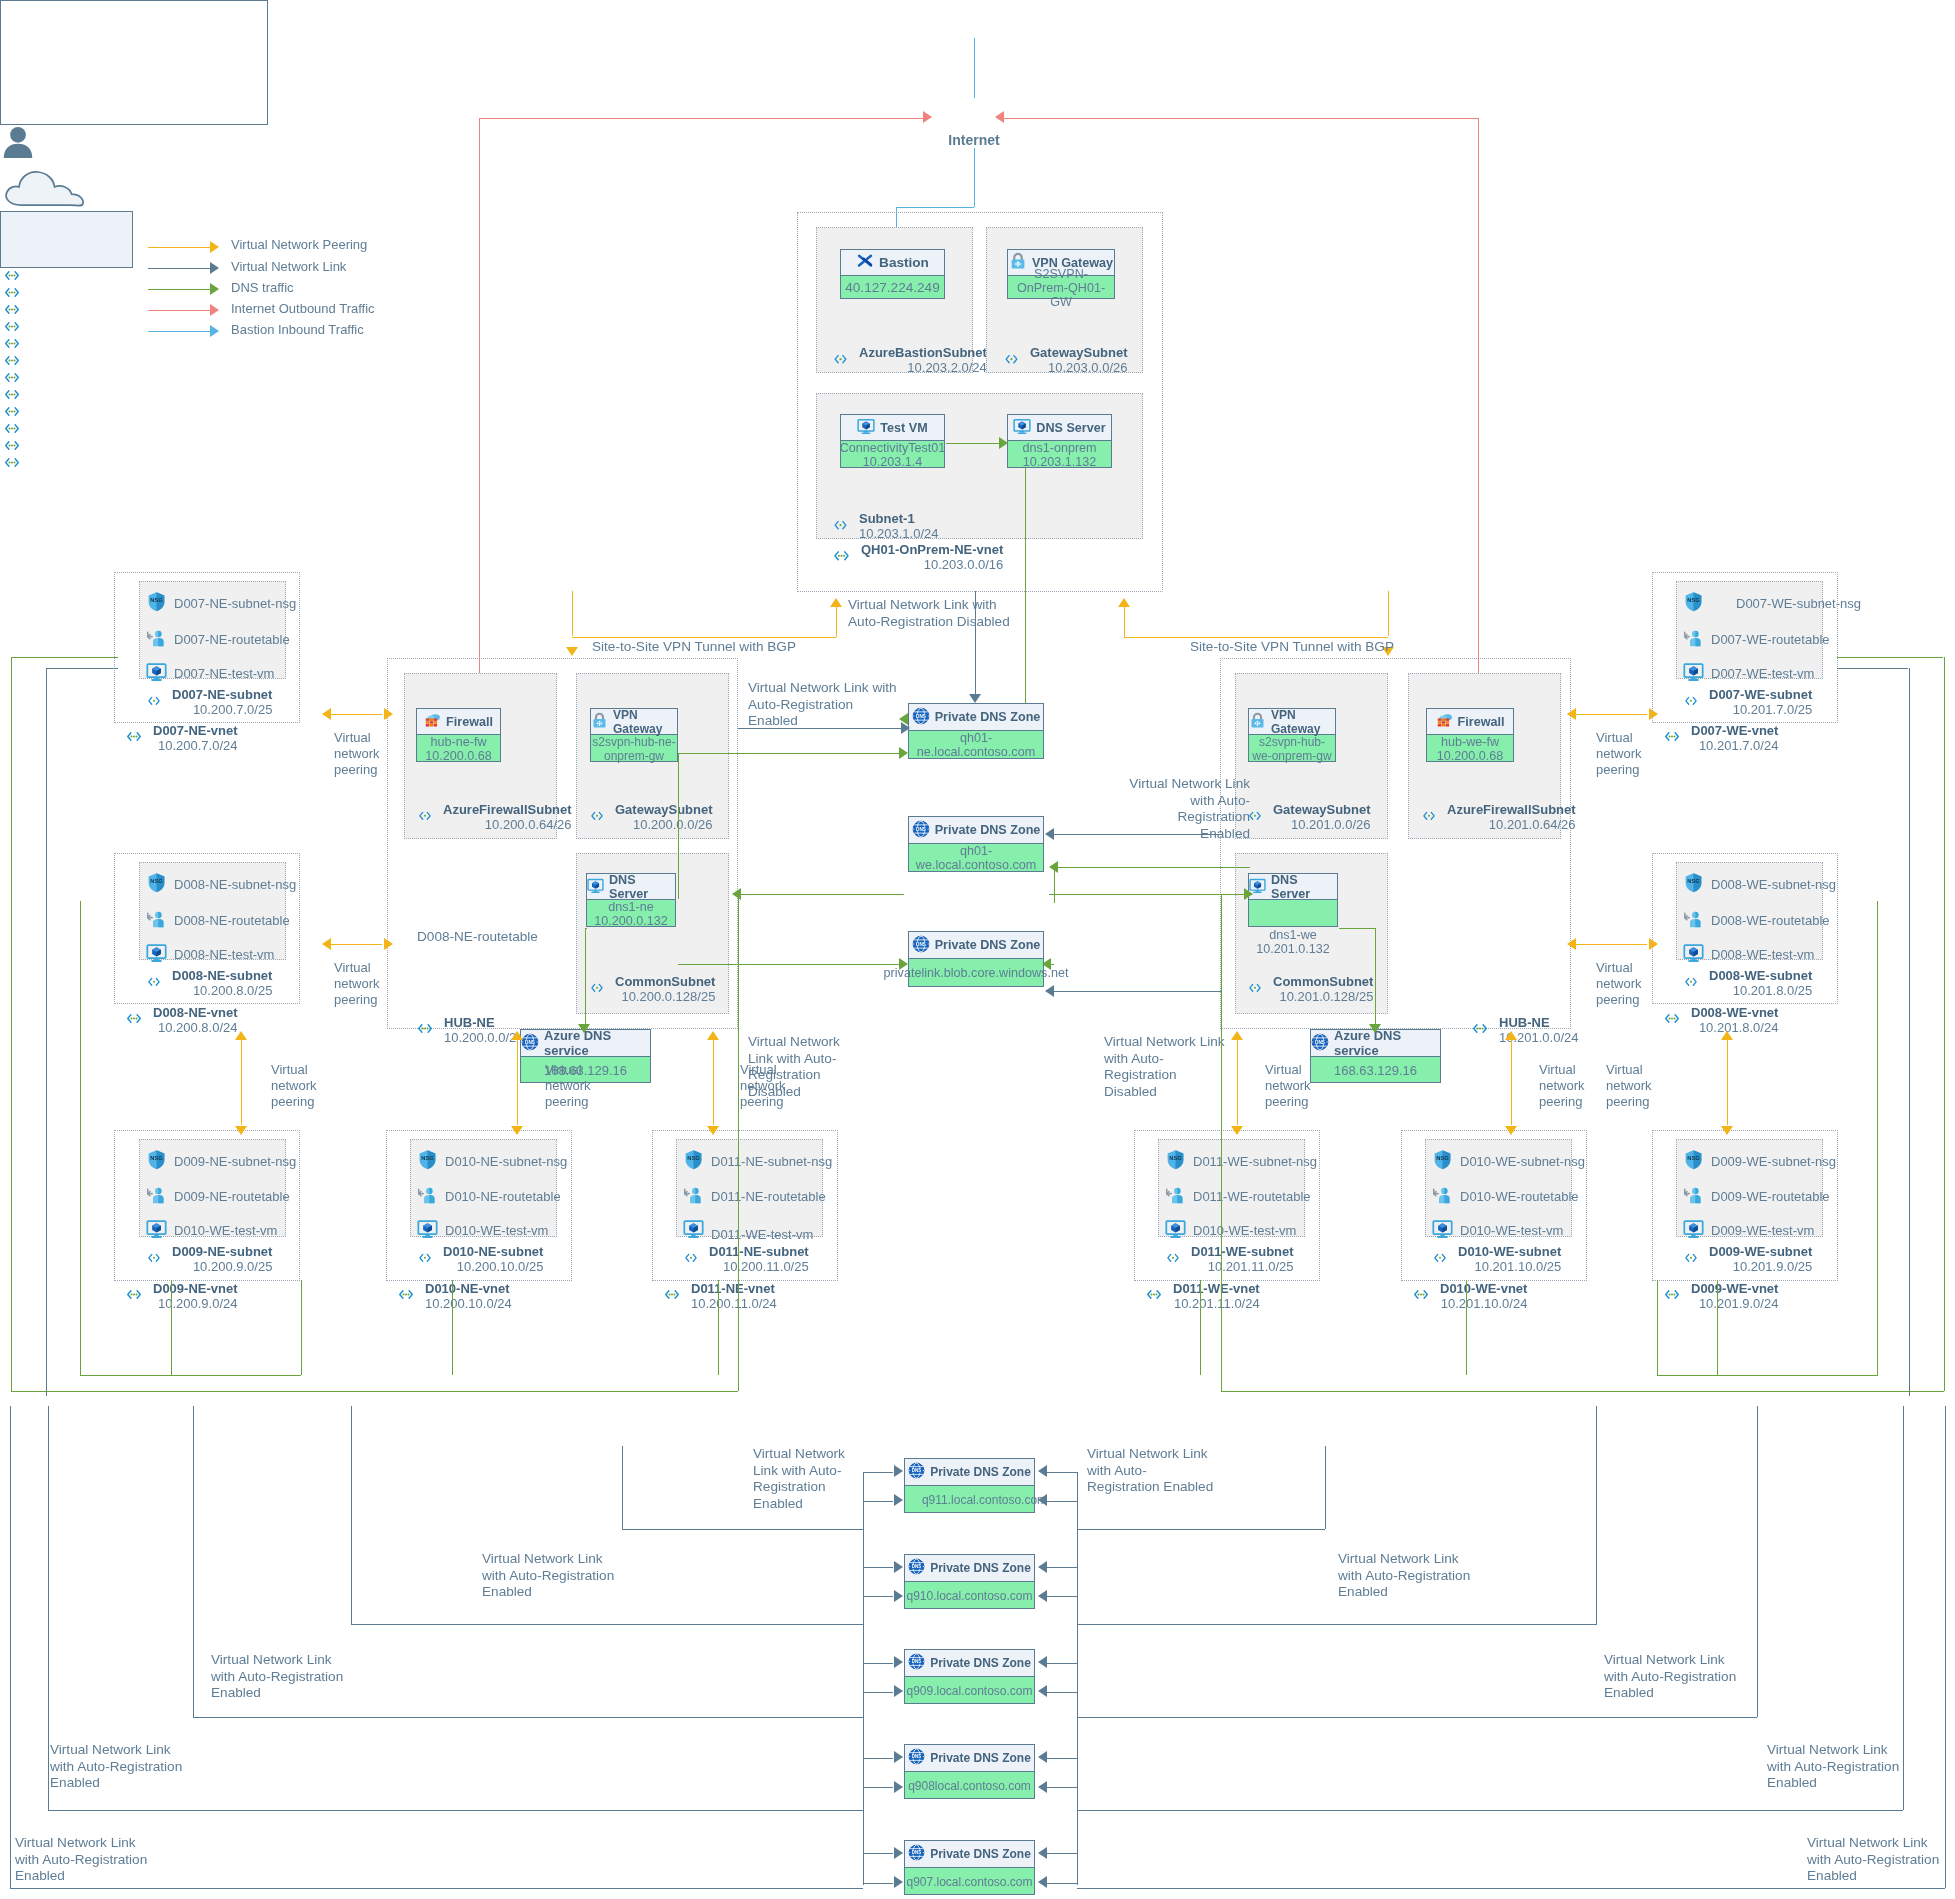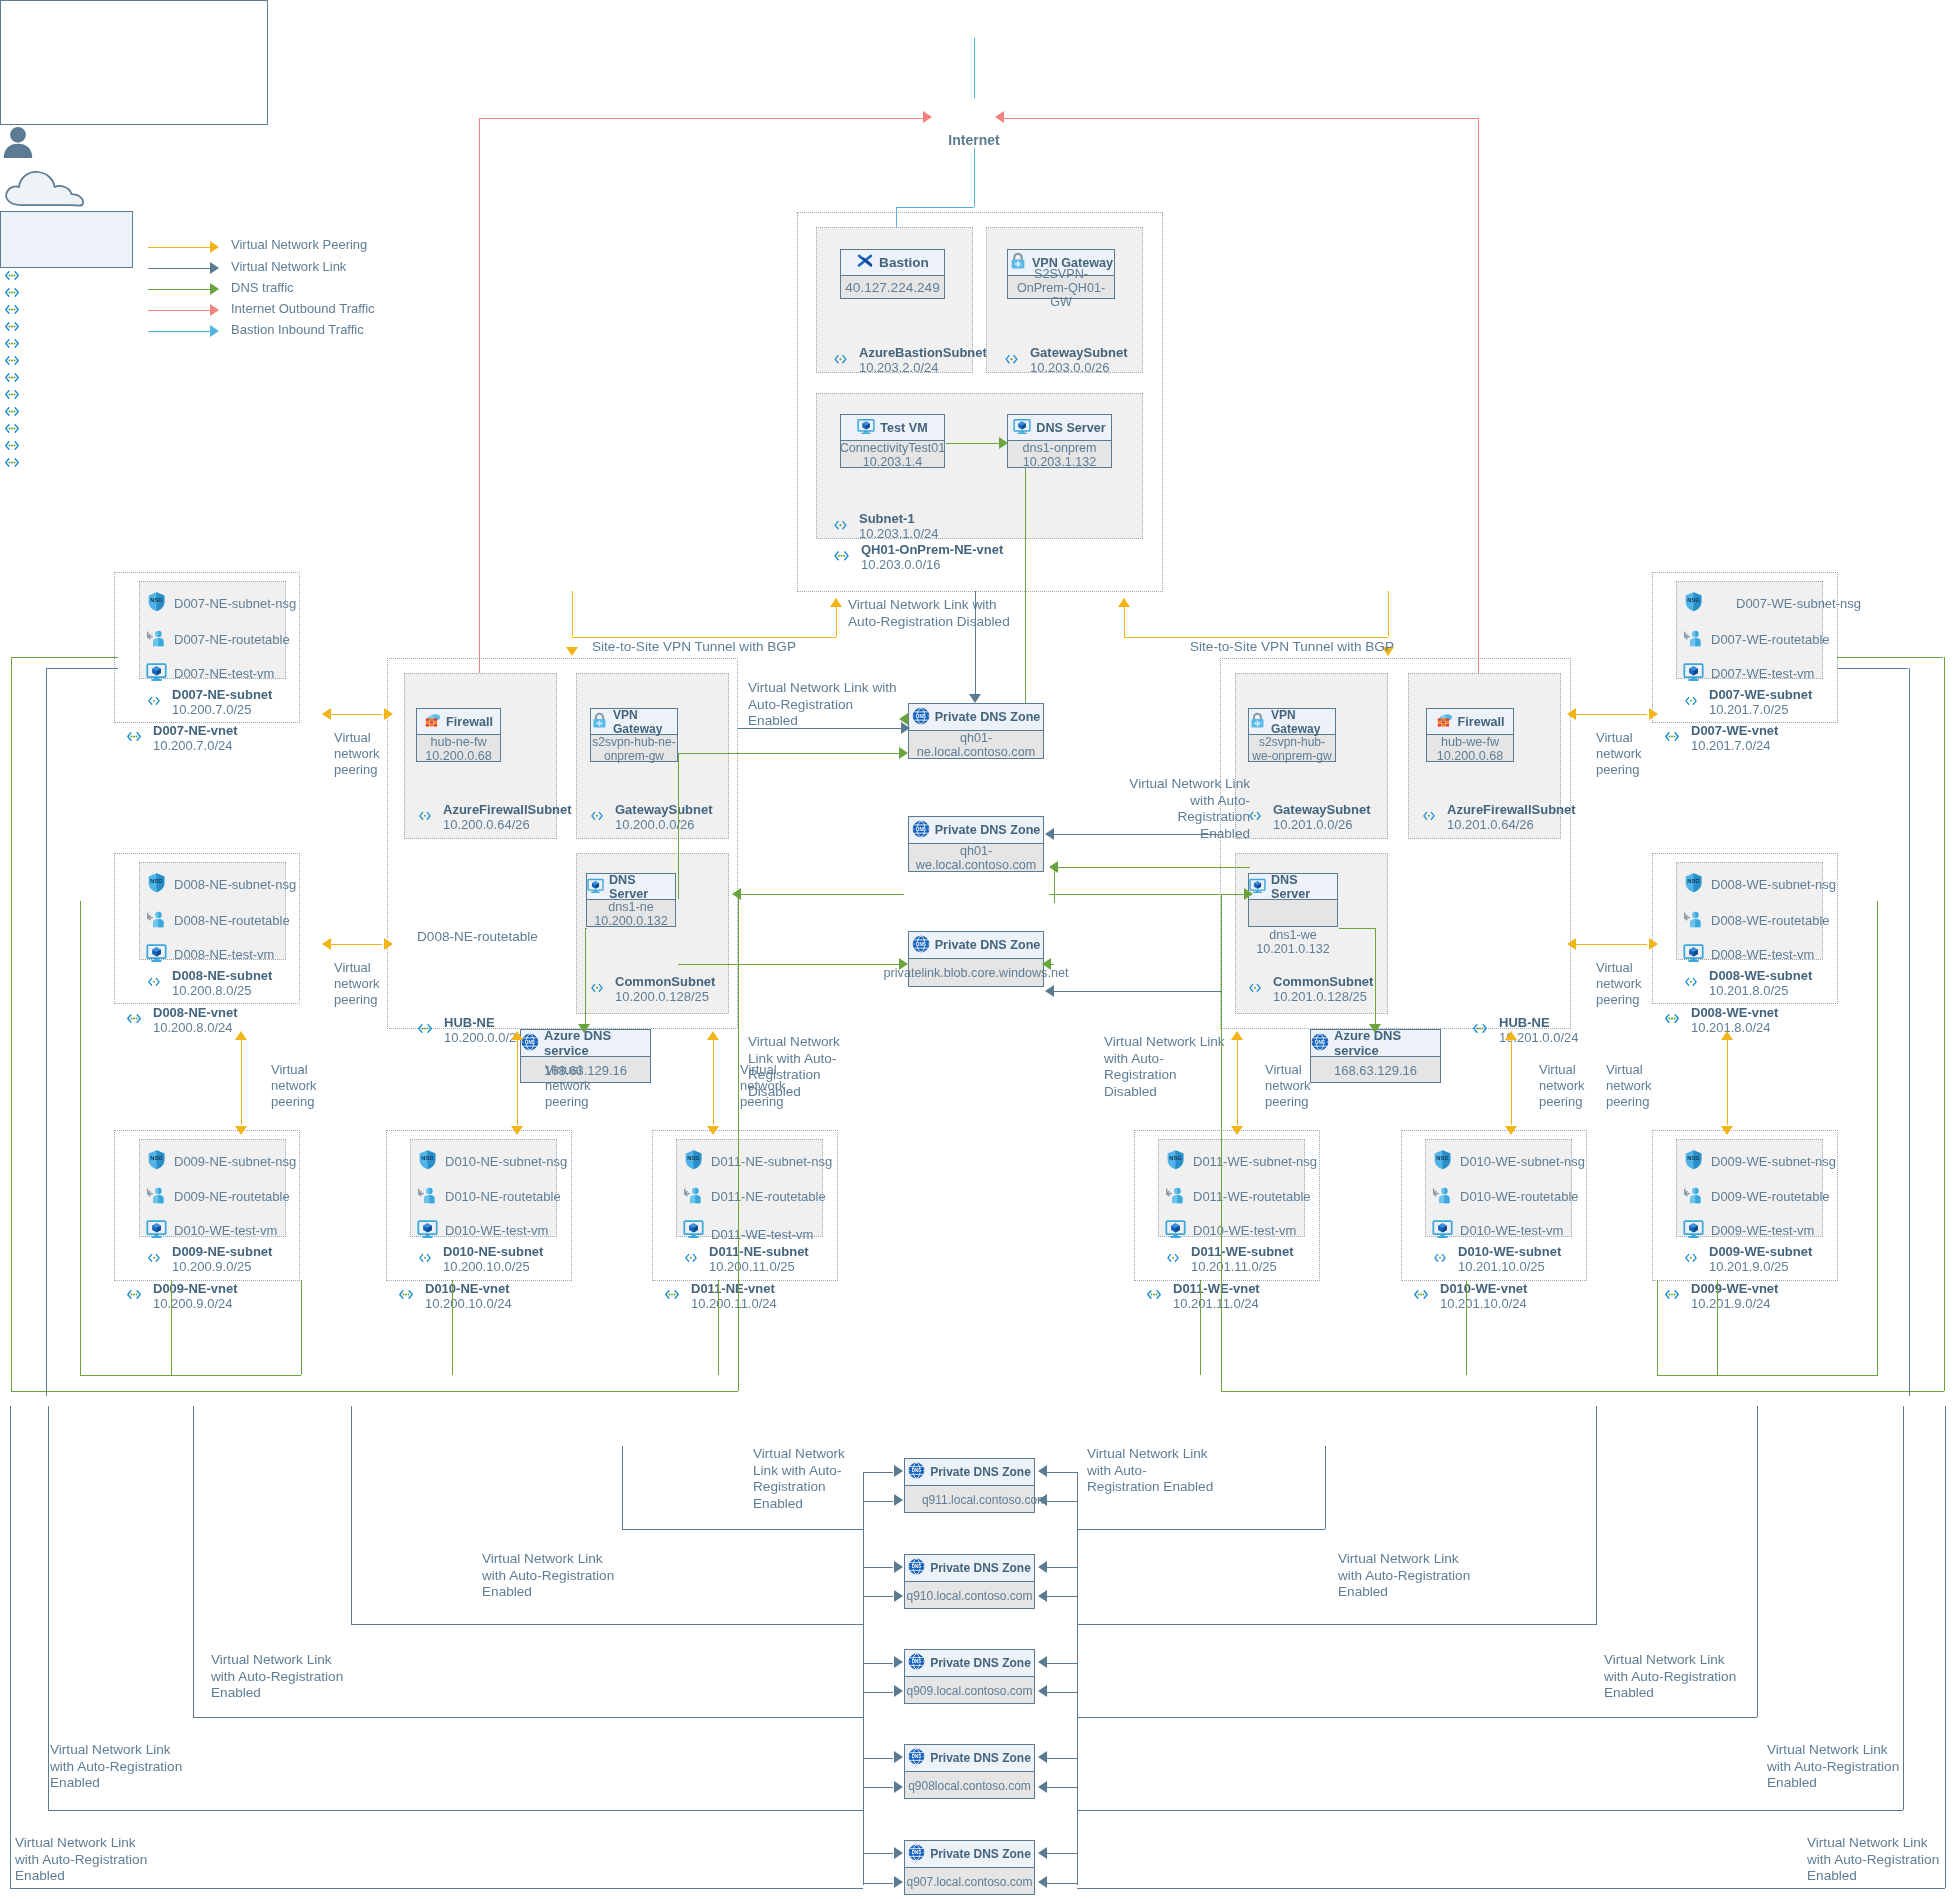--- a/index.html
+++ b/index.html
@@ -9,32 +9,32 @@
   
   .t{position:absolute;color:#5f7d95;line-height:1.22;}
   .t.c{text-align:center;}
   .t.r{text-align:right;}
 
   
   .vnet{position:absolute;border:1.5px dotted #9aa9b5;background:transparent;box-sizing:border-box;}
   .subnet{position:absolute;border:1.5px dotted #9aa9b5;background:#f0f0f0;box-sizing:border-box;}
 
   
-  .card{position:absolute;border:1px solid #5b7b93;background:#e5e5e5;box-sizing:border-box;}
+  .card{position:absolute;border:1px solid #5b7b93;background:#86efac;box-sizing:border-box;}
   .card .hd{display:flex;align-items:center;justify-content:center;gap:5px;
             background:#edf2f8;border-bottom:1px solid #5b7b93;
             font-weight:bold;color:#44647e;box-sizing:border-box;}
   .card .bd{display:flex;align-items:center;justify-content:center;text-align:center;
             color:#5f7d95;box-sizing:border-box;padding:1px;}
 
   
   .res{position:absolute;display:flex;align-items:center;gap:7px;font-size:13px;color:#5f7d95;white-space:nowrap;}
   .res .tx{display:flex;flex-direction:column;line-height:1.18;}
   .res .tx .n{font-weight:bold;color:#44647e;}
-  .res .tx .a{font-weight:normal;color:#5f7d95;}
+  .res .tx .a{font-weight:normal;color:#5f7d95;text-align:right;}
 
   
   .ic{flex:0 0 auto;display:block;}
 
   
   .ln{position:absolute;}
   .h{height:0;border-top-width:1.5px;border-top-style:solid;}
   .v{width:0;border-left-width:1.5px;border-left-style:solid;}
   .ah{position:absolute;width:0;height:0;}
 </style>

